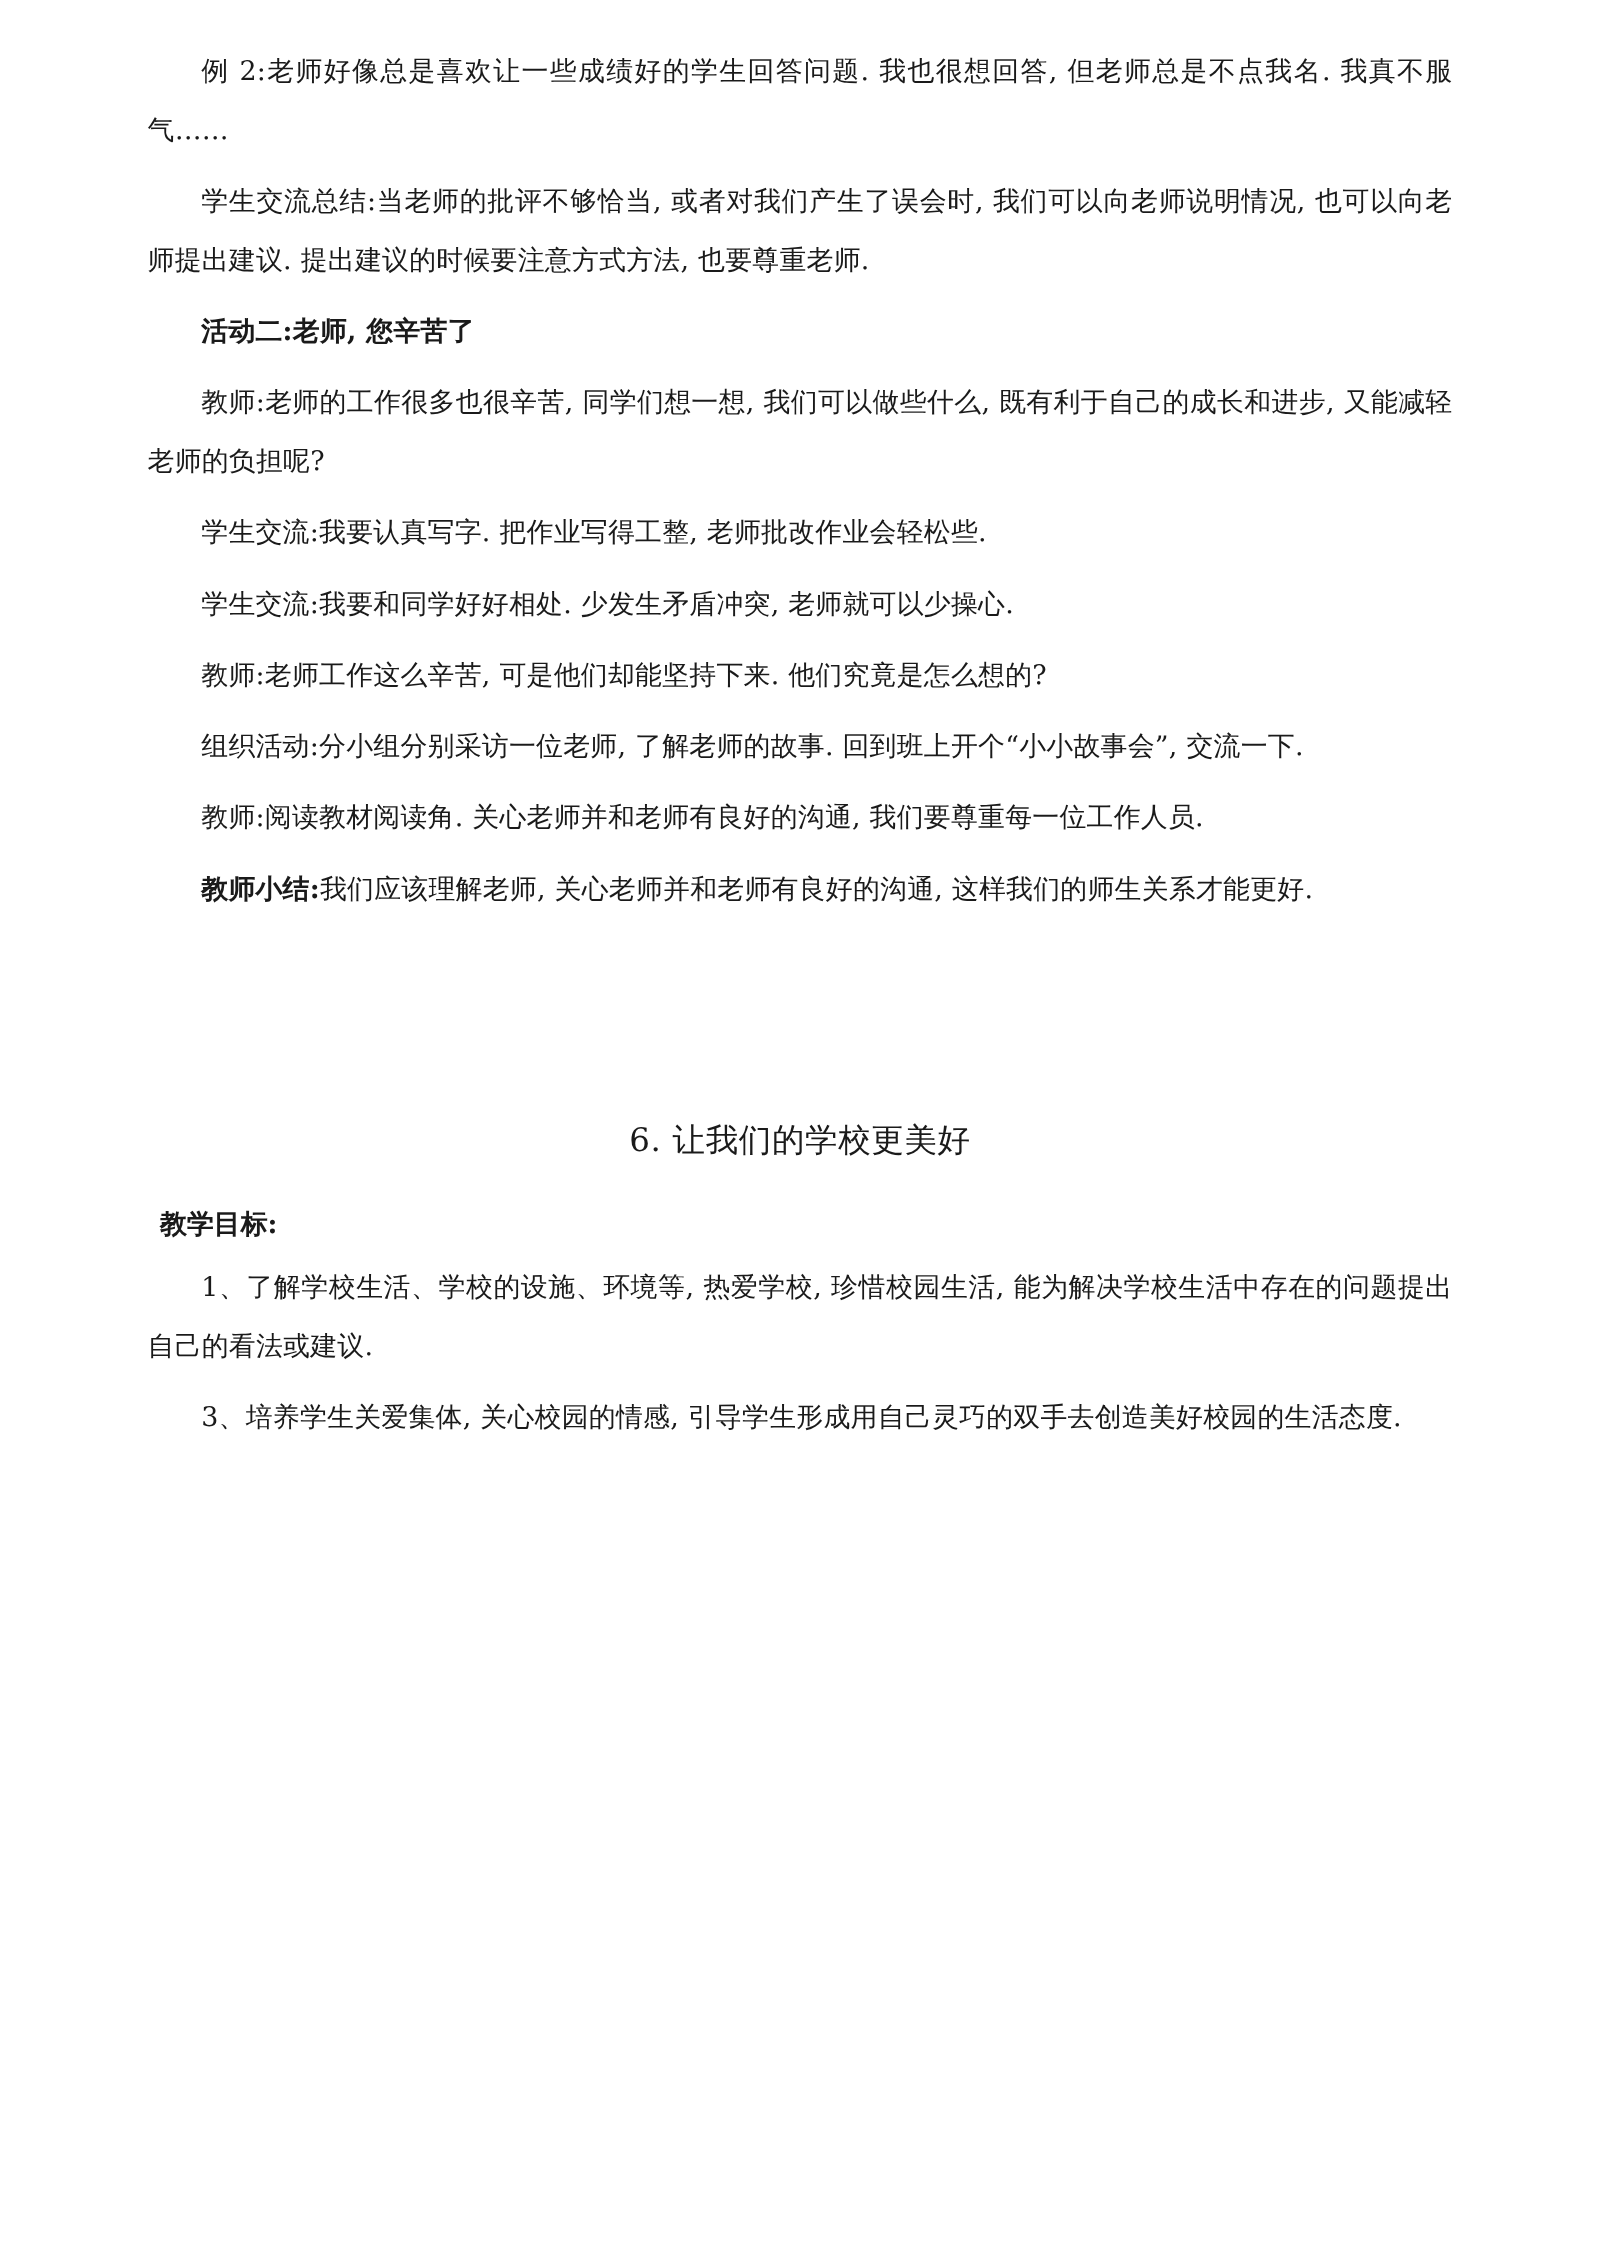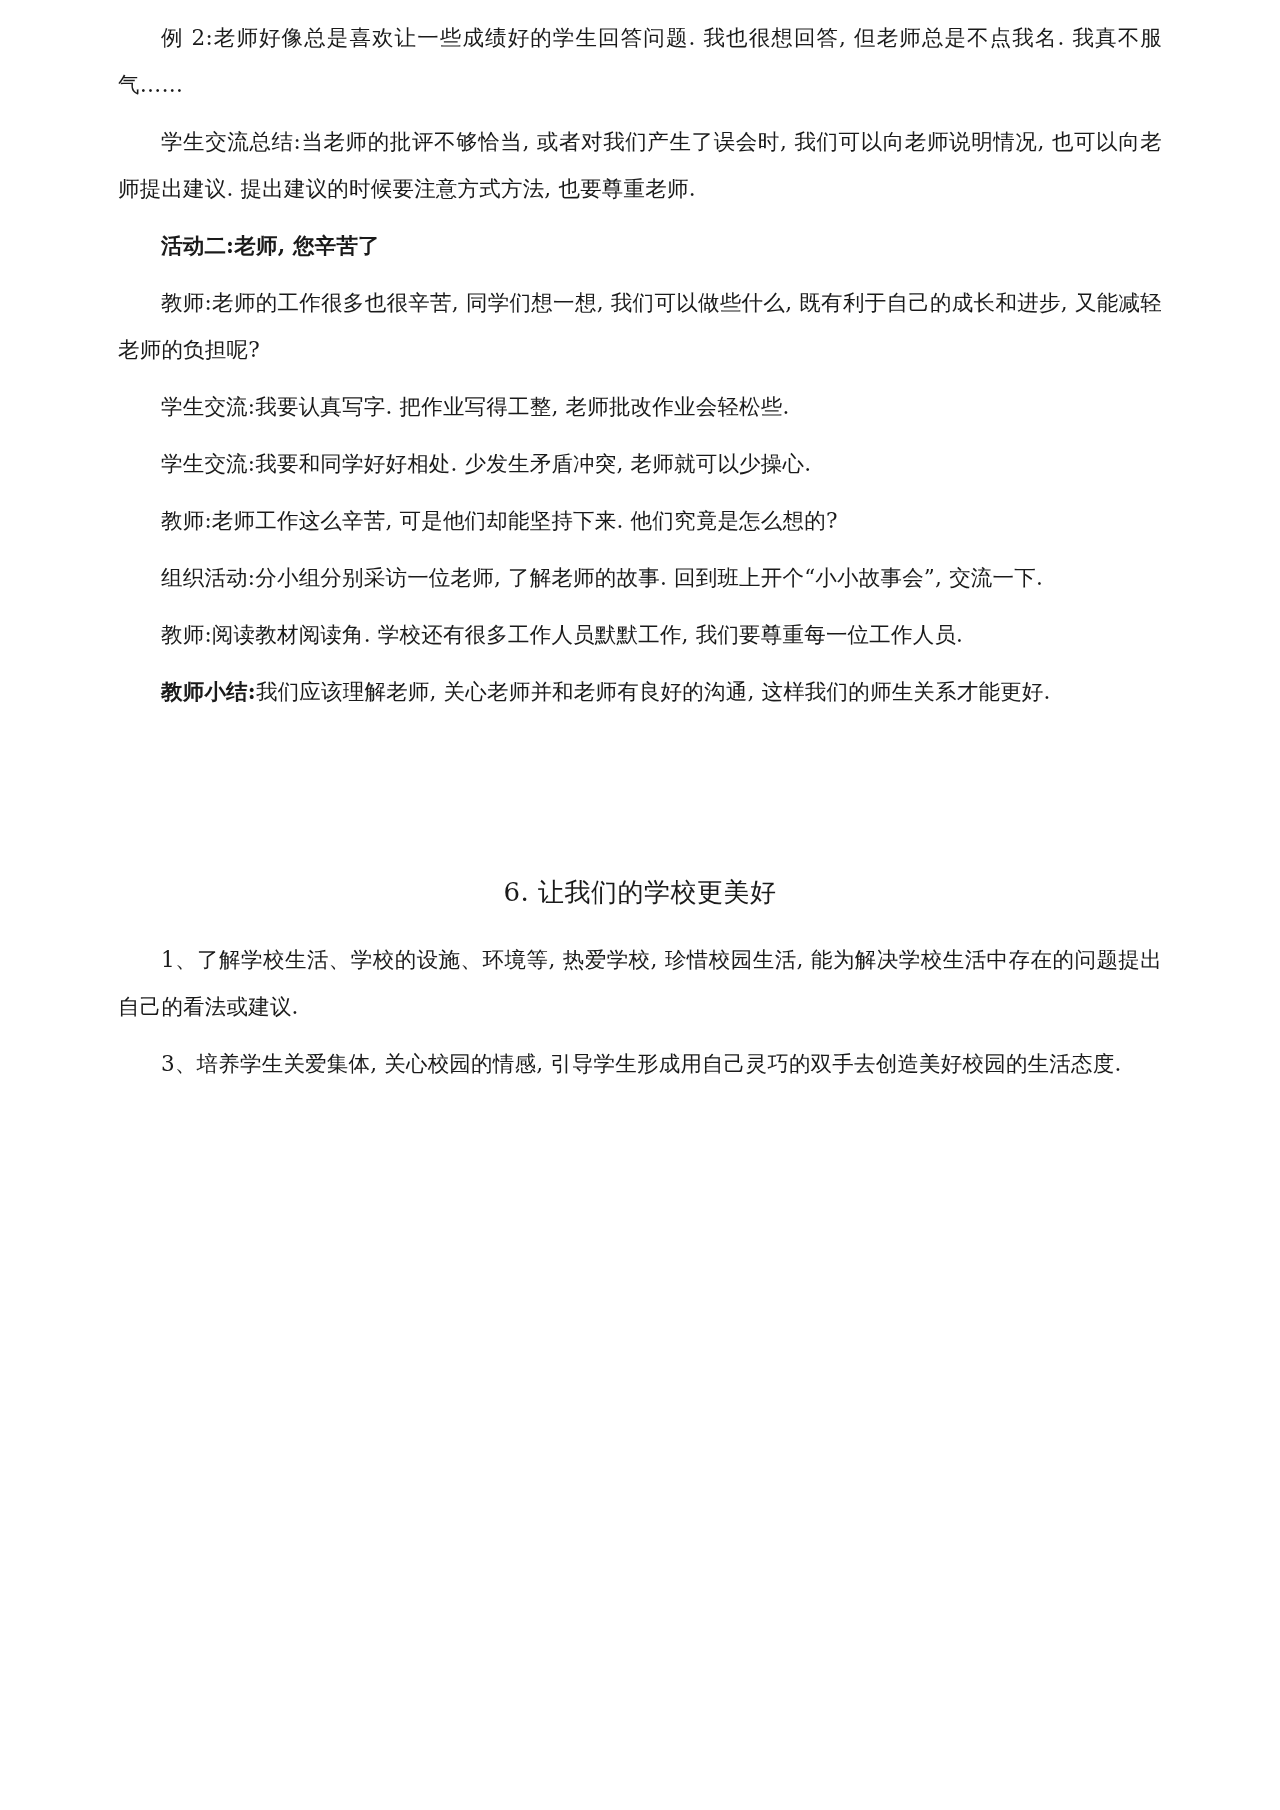--- a/index.html
+++ b/index.html
@@ -10,21 +10,21 @@
   body {
     width: 1280px;
     min-height: 1810px;
     font-family: "DejaVu Serif", "Liberation Serif", serif;
     color: #1a1a1a;
   }
   .page {
     width: 1280px;
     min-height: 1810px;
     box-sizing: border-box;
-    padding: 14px 118px 40px 118px;
+    padding: 34px 118px 40px 118px;
     background: #ffffff;
   }
   .para {
     font-size: 21.5px;
     line-height: 47px;
     text-align: justify;
     text-justify: inter-ideograph;
     margin: 0 0 10px 0;
     letter-spacing: 0.2px;
   }
@@ -70,27 +70,28 @@
   <p class="para indent">教师:老师的工作很多也很辛苦, 同学们想一想, 我们可以做些什么, 既有利于自己的成长和进步, 又能减轻老师的负担呢?</p>
 
   <p class="para indent">学生交流:我要认真写字. 把作业写得工整, 老师批改作业会轻松些.</p>
 
   <p class="para indent">学生交流:我要和同学好好相处. 少发生矛盾冲突, 老师就可以少操心.</p>
 
   <p class="para indent">教师:老师工作这么辛苦, 可是他们却能坚持下来. 他们究竟是怎么想的?</p>
 
   <p class="para indent">组织活动:分小组分别采访一位老师, 了解老师的故事. 回到班上开个“小小故事会”, 交流一下.</p>
 
-  <p class="para indent">教师:阅读教材阅读角. 学校还有很多工作人员默默工作, 我们要尊重每一位工作人员.</p>
+  <p class="para indent">教师:阅读教材阅读角. 关心老师并和老师有良好的沟通, 我们要尊重每一位工作人员.</p>
 
 
   <p class="para indent"><span class="lead-bold">教师小结:</span><span>我们应该理解老师, 关心老师并和老师有良好的沟通, 这样我们的师生关系才能更好.</span></p>
 
   <div class="spacer-large"></div>
 
   <h1 class="section-title">6. 让我们的学校更美好</h1>
 
+  <p class="subhead">教学目标:</p>
 
   <p class="para indent">1、了解学校生活、学校的设施、环境等, 热爱学校, 珍惜校园生活, 能为解决学校生活中存在的问题提出自己的看法或建议.</p>
 
   <p class="para indent">3、培养学生关爱集体, 关心校园的情感, 引导学生形成用自己灵巧的双手去创造美好校园的生活态度.</p>
 
 </div>
 
 </body></html>

